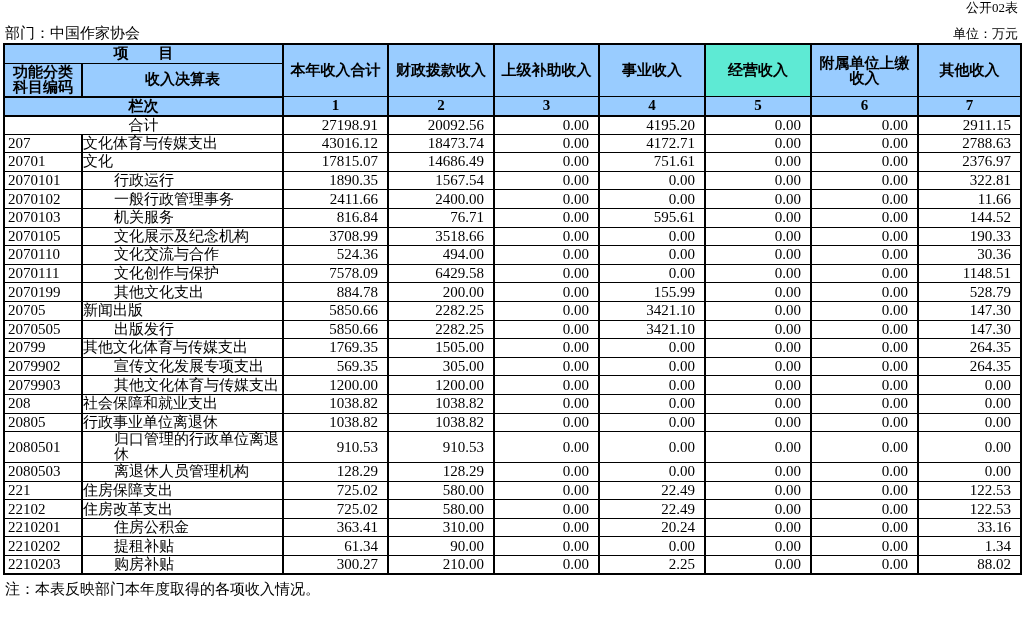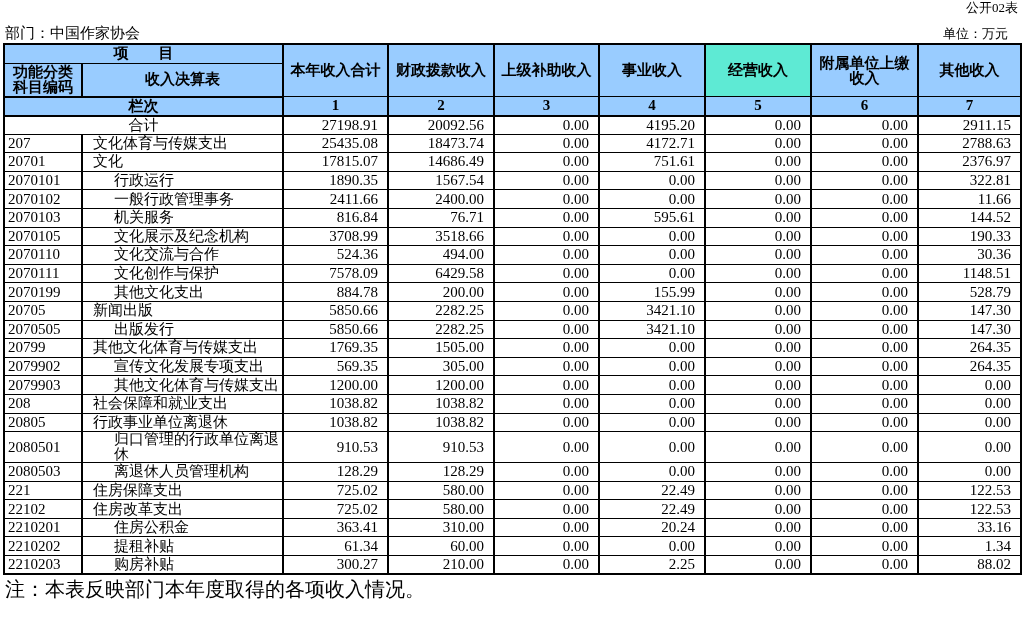--- a/index.html
+++ b/index.html
@@ -24,21 +24,21 @@
     text-align: right;
     font-size: 13px;
     margin-right: 6px;
     height: 16px;
     line-height: 16px;
   }
   .meta-line {
     display: flex;
     justify-content: space-between;
     align-items: flex-end;
-    margin: 0 16px 0 5px;
+    margin: 0 6px 0 5px;
     height: 27px;
   }
   .dept { font-size: 15px; line-height: 20px; }
   .unit { font-size: 13px; line-height: 18px; }
 
   table.income {
     border-collapse: collapse;
     table-layout: fixed;
     width: 1017px;
     margin-left: 3px;
@@ -60,27 +60,27 @@
   }
   tr.hdr-a { height: 19px; }
   tr.hdr-b { height: 28px; }
   tr.hdr-b th { border-bottom-width: 2px; }
   tr.hdr-c { height: 16px; }
   tr.hdr-c th { border-bottom-width: 2px; }
 
   tbody td { height: 18.6px; line-height: 1.0; padding: 0; }
   td.num { text-align: right; padding-right: 9px; }
   td.code { text-align: left; padding-left: 3px; }
-  td.name { text-align: left; padding-left: 10px; }
+  td.name { text-align: left; padding-left: 0; }
   td.name.indent1 { padding-left: 31px; }
   td.total-label { text-align: center; }
 
   .note {
     margin: 5px 0 0 5px;
-    font-size: 20px;
+    font-size: 15px;
     line-height: 19px;
   }
 </style>
 </head>
 <body>
 
 <div class="page">
 
 
   <div class="form-code">公开02表</div>
@@ -135,21 +135,21 @@
           <td class="num">20092.56</td>
           <td class="num">0.00</td>
           <td class="num">4195.20</td>
           <td class="num">0.00</td>
           <td class="num">0.00</td>
           <td class="num">2911.15</td>
         </tr>
         <tr>
           <td class="code">207</td>
           <td class="name">文化体育与传媒支出</td>
-          <td class="num">25435.08</td>
+          <td class="num">43016.12</td>
           <td class="num">18473.74</td>
           <td class="num">0.00</td>
           <td class="num">4172.71</td>
           <td class="num">0.00</td>
           <td class="num">0.00</td>
           <td class="num">2788.63</td>
         </tr>
         <tr>
           <td class="code">20701</td>
           <td class="name">文化</td>
@@ -367,21 +367,21 @@
           <td class="num">0.00</td>
           <td class="num">20.24</td>
           <td class="num">0.00</td>
           <td class="num">0.00</td>
           <td class="num">33.16</td>
         </tr>
         <tr>
           <td class="code">2210202</td>
           <td class="name indent1">提租补贴</td>
           <td class="num">61.34</td>
-          <td class="num">60.00</td>
+          <td class="num">90.00</td>
           <td class="num">0.00</td>
           <td class="num">0.00</td>
           <td class="num">0.00</td>
           <td class="num">0.00</td>
           <td class="num">1.34</td>
         </tr>
         <tr>
           <td class="code">2210203</td>
           <td class="name indent1">购房补贴</td>
           <td class="num">300.27</td>

